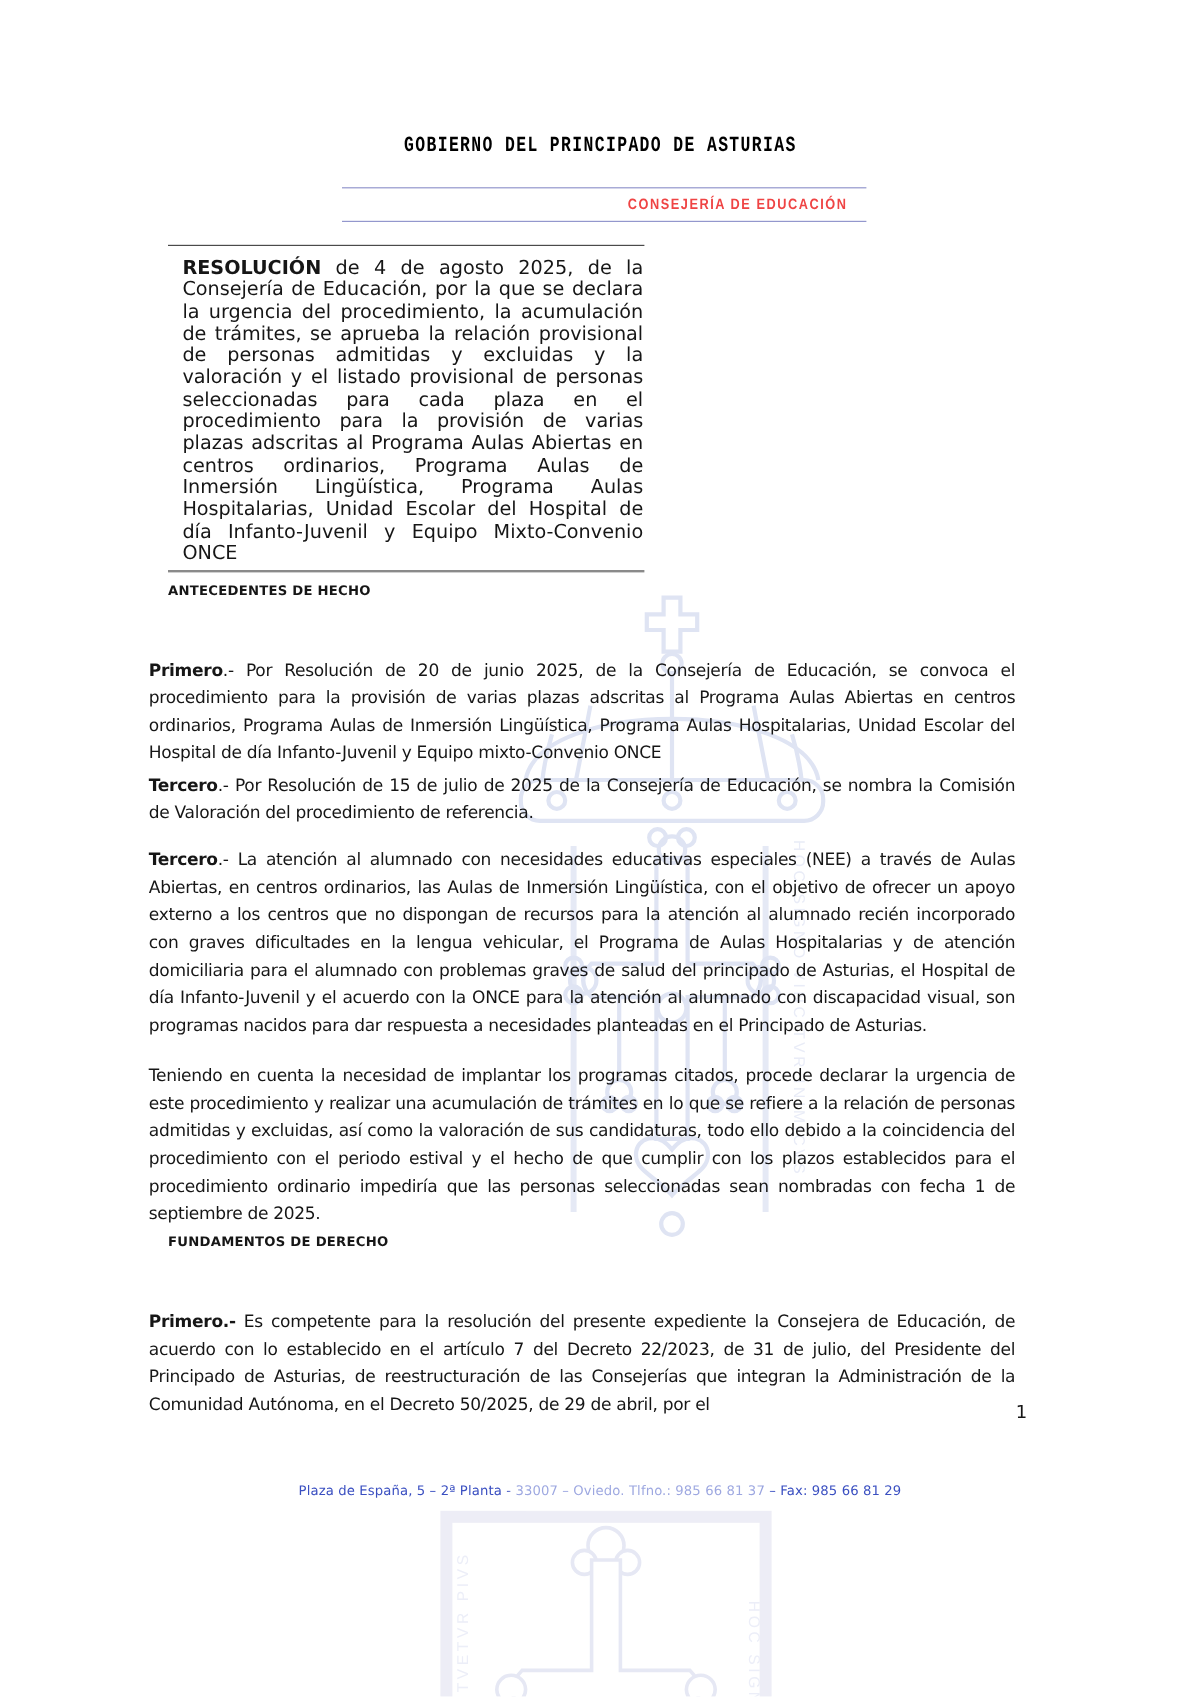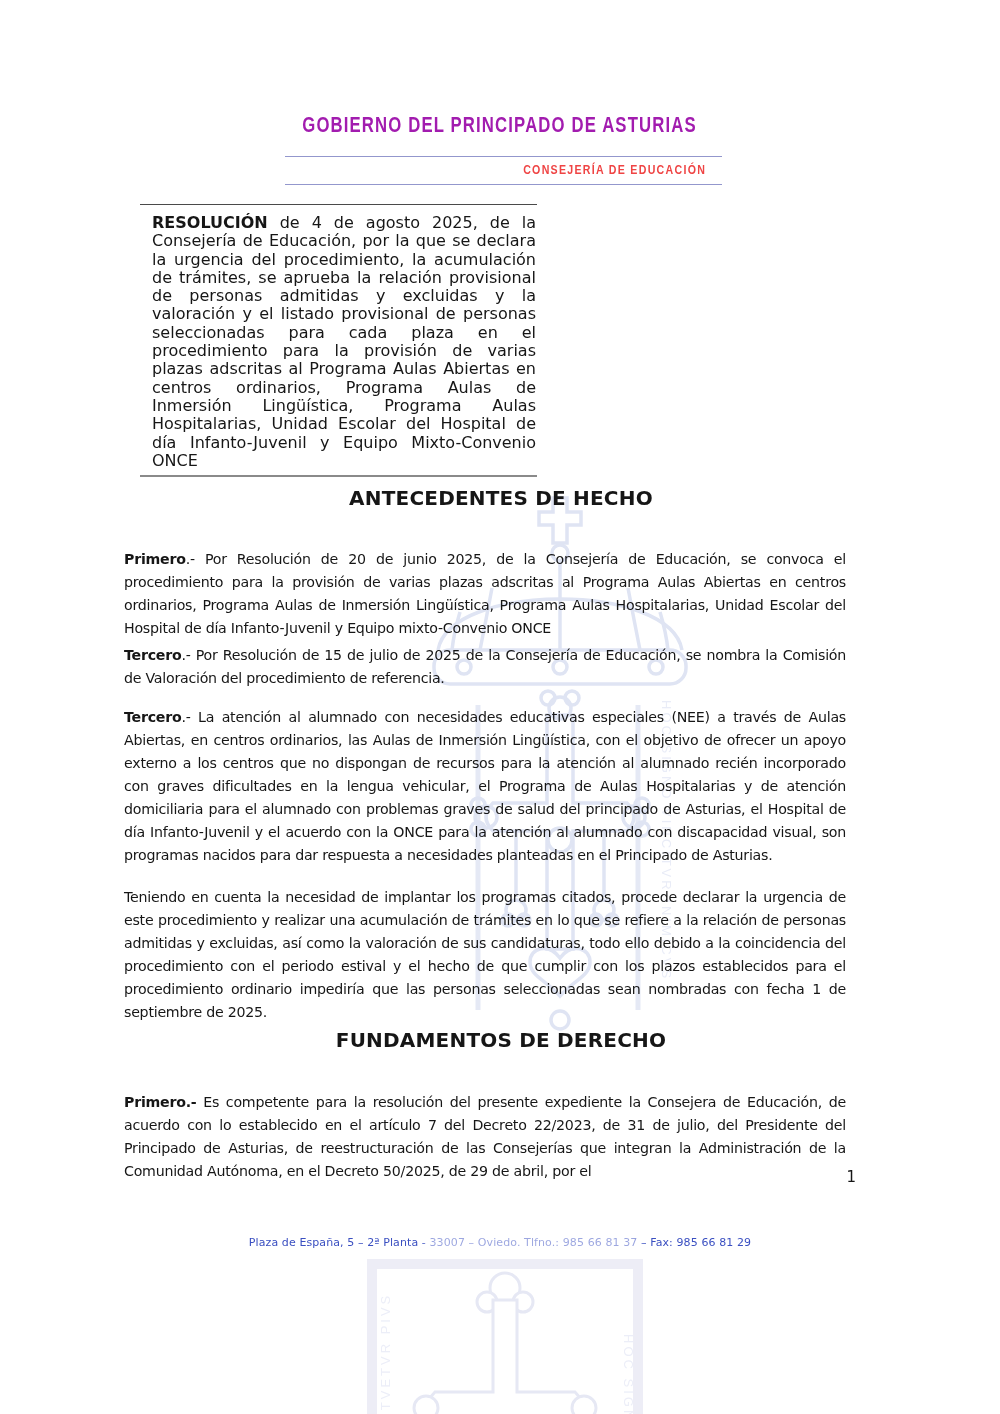--- a/index.html
+++ b/index.html
@@ -8,23 +8,23 @@
     width: 1000px;
     height: 1414px;
     background: #ffffff;
     overflow: hidden;
     font-family: "DejaVu Sans", sans-serif;
     color: #161616;
   }
   
   .gov-title {
     position: absolute; top: 112px; left: 0; width: 1000px;
-    text-align: center; color: #a21caf;
-    font-family: Liberation Sans, sans-serif;
-    font-size: 22px; font-weight: bold; letter-spacing: 1.5px;
+    text-align: center; color: #000000;
+    font-family: Liberation Mono, monospace;
+    font-size: 18px; font-weight: bold; letter-spacing: 1.5px;
     white-space: nowrap;
   }
   .gov-title > span { display: inline-block; transform: scaleX(0.76); transform-origin: center; }
   .dept-rule { position: absolute; left: 285px; width: 437px; height: 1px; background: #9397cd; }
   .rule-top { top: 156px; }
   .rule-bottom { top: 184px; }
   .dept-title {
     position: absolute; top: 163px; left: 285px; width: 437px;
     text-align: right; color: #ef4444;
     font-family: "Liberation Sans", sans-serif;
@@ -40,21 +40,21 @@
     border-bottom: 2.5px solid #8a8a8a;
     padding: 9px 1px 5px 12px;
     font-size: 16px; line-height: 18.3px;
     text-align: justify;
     z-index: 2;
   }
   .lead-bold { font-weight: bold; }
   
   .section-heading {
     position: absolute; left: 140px; width: 722px;
-    text-align: center; font-weight: bold; font-size: 20px;
+    text-align: left; font-weight: bold; font-size: 11px;
     letter-spacing: 0.2px; z-index: 2;
   }
   .h-antecedentes { top: 486px; }
   .h-fundamentos  { top: 1028px; }
   .body-par {
     position: absolute; left: 124px; width: 722px;
     font-size: 14.2px; line-height: 23px; letter-spacing: -0.25px;
     text-align: justify; z-index: 2;
   }
   .p1 { top: 534px; }

